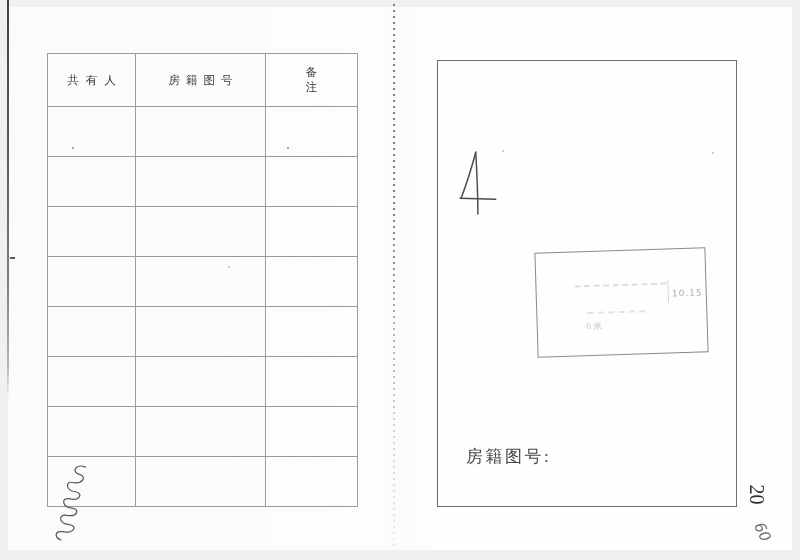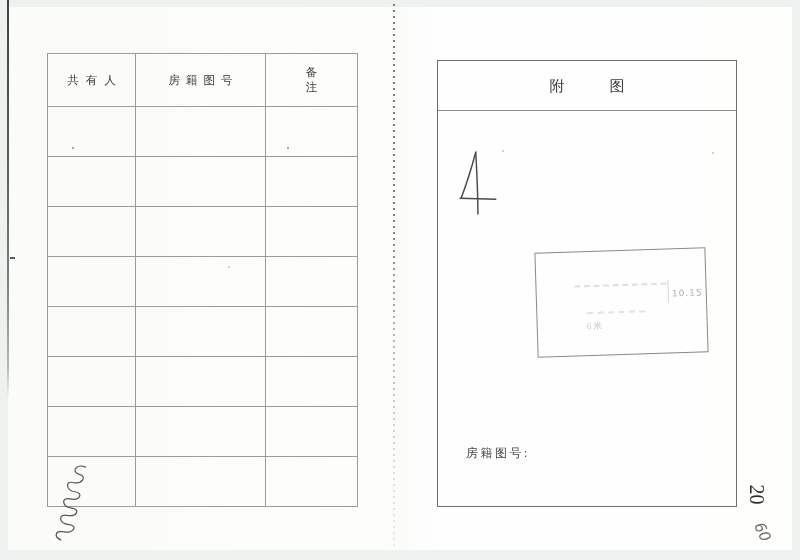--- a/index.html
+++ b/index.html
@@ -37,21 +37,21 @@
   .figure4 path{stroke:#4b4b4b;stroke-width:1.4;fill:none;stroke-linecap:round;}
   .sr-only{position:absolute;width:1px;height:1px;overflow:hidden;clip:rect(0 0 0 0);white-space:nowrap;}
   .stamp{position:absolute;left:98px;top:189px;width:169px;height:103px;
          border:1px solid #8a8a8a;transform:rotate(-1.8deg);}
   .stamp .l1{position:absolute;left:38px;top:33px;width:92px;border-top:2px dashed #dedede;}
   .stamp .l2{position:absolute;left:50px;top:60px;width:58px;border-top:2px dashed #e3e3e3;}
   .stamp .tick{position:absolute;left:131px;top:30px;height:23px;border-left:1px solid #d6d6d6;}
   .dim-right{position:absolute;right:3px;top:39px;font-size:9px;color:#aeaeae;
              font-family:"DejaVu Sans",sans-serif;letter-spacing:1px;}
   .dim-bottom{position:absolute;left:49px;top:68px;font-size:9px;color:#c6c6c6;letter-spacing:2px;}
-  .map-no{position:absolute;left:28px;top:384px;font-size:12px;letter-spacing:2.5px;color:#454545;}
+  .map-no{position:absolute;left:28px;top:384px;font-size:17px;letter-spacing:2.5px;color:#454545;}
   .page-number{position:absolute;left:746px;top:483px;font-size:20px;color:#2e2e2e;
                transform:rotate(90deg);transform-origin:center;}
   .hand-number{position:absolute;left:753px;top:523px;font-size:15px;color:#6f6f6f;
                transform:rotate(64deg);font-style:italic;font-family:"DejaVu Sans",sans-serif;}
   .speck{position:absolute;width:2px;height:2px;border-radius:50%;background:#8a8a8a;}
   .speck.faint{background:#c2c2c2;}
 </style>
 </head>
 <body>
 
@@ -118,21 +118,20 @@
       </tbody>
   </table>
 
   <svg class="signature" viewBox="0 0 50 80">
     <path d="M40,6 C31,2 26,11 34,13 C42,15 37,23 28,21 C20,19 21,29 30,30
              C38,31 35,39 25,37 C16,35 17,45 27,46 C35,47 32,55 22,53
              C14,51 13,61 24,62 C33,63 29,71 17,69 C11,68 9,74 16,77"></path>
   </svg>
 
   <div class="right-page">
-    <div class="rp-title">附图</div>
 
     <svg class="figure4" viewBox="0 0 40 65">
       <path d="M16,3 C12,18 7,34 2,47"></path>
       <path d="M1,47 L35,48"></path>
       <path d="M16,4 C17,22 18,44 18,62"></path>
     </svg>
     <span class="sr-only">4</span>
 
     <div class="stamp">
       <div class="l1"></div>

